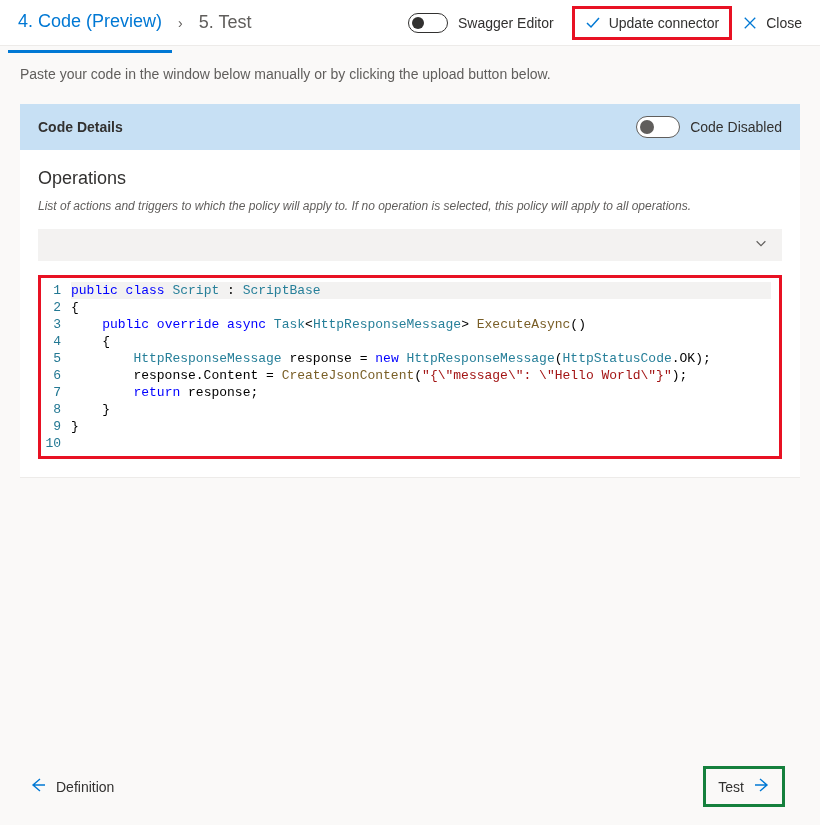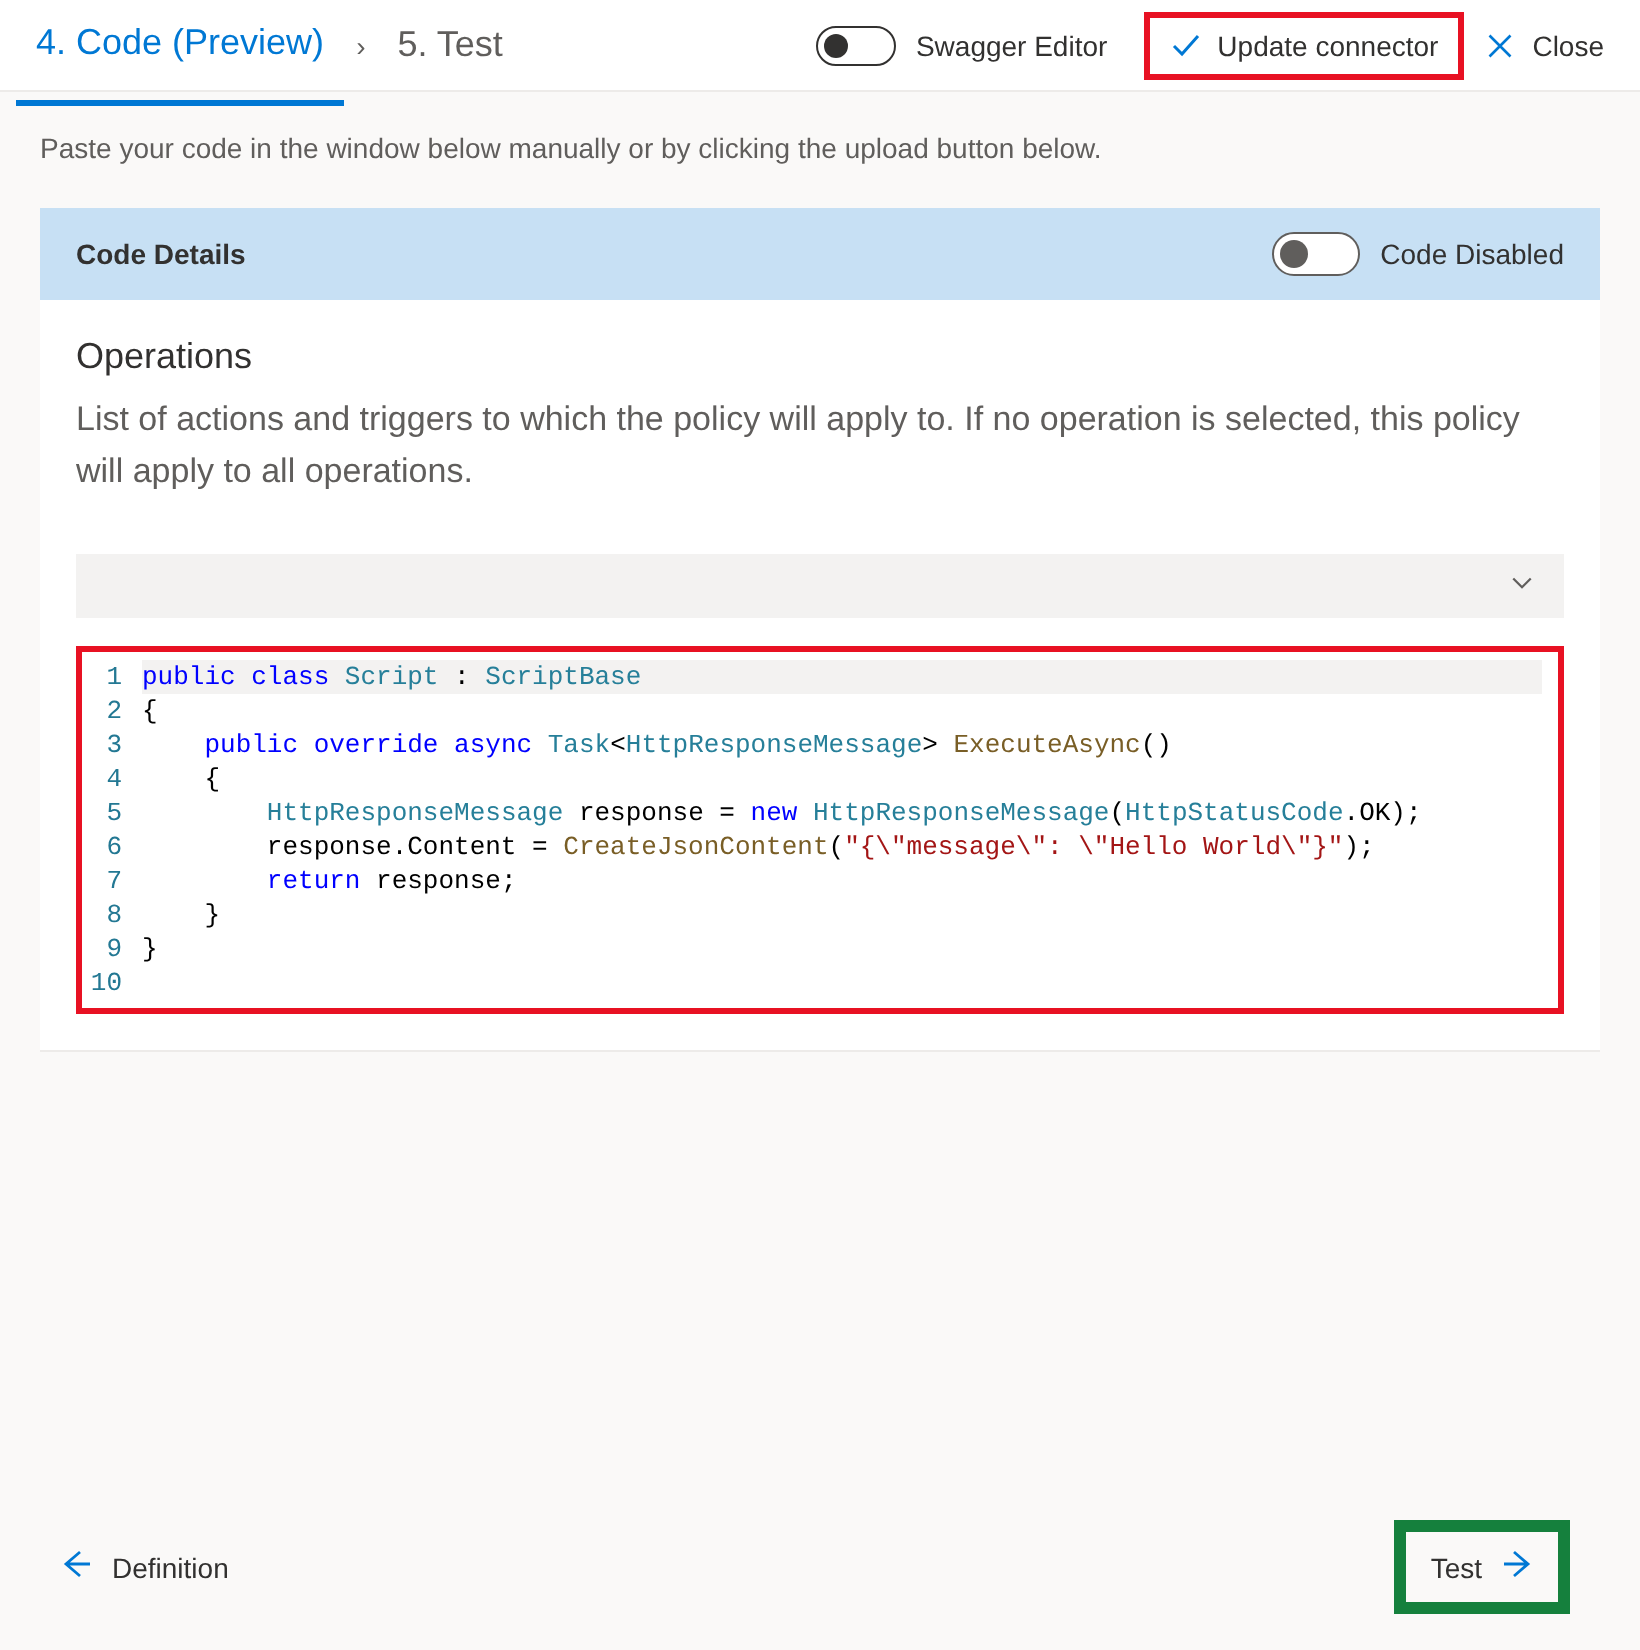--- a/index.html
+++ b/index.html
@@ -25,38 +25,38 @@
     
     .details-header { display: flex; align-items: center; justify-content: space-between; background: #c7e0f4; padding: 12px 18px; margin-top: 22px; }
     .details-title { font-size: 14px; font-weight: 600; color: #323130; }
     .code-disabled { display: flex; align-items: center; gap: 10px; }
     .pill-toggle-lg { width: 44px; height: 22px; background: #fff; border: 1px solid #605e5c; border-radius: 11px; position: relative; cursor: pointer; }
     .pill-toggle-lg .knob { width: 14px; height: 14px; background: #605e5c; border-radius: 50%; position: absolute; top: 3px; left: 3px; }
     .code-disabled-label { font-size: 14px; }
     
     .panel-body { background: #fff; padding: 18px; border-bottom: 1px solid #edebe9; }
     .ops-title { font-size: 18px; font-weight: 400; color: #323130; margin-bottom: 8px; }
-    .ops-desc { font-size: 17px; color: #605e5c; line-height: 1.5; margin-bottom: 29px; }
+    .ops-desc { font-size: 12px; color: #605e5c; line-height: 1.5; margin-bottom: 14px; font-style: italic; }
     .dropdown-bar { background: #f3f2f1; height: 32px; display: flex; align-items: center; justify-content: flex-end; padding: 0 14px; cursor: pointer; margin-bottom: 14px; }
     .chev-down { color: #605e5c; }
     
     .code-box { border: 3px solid #e81123; padding: 4px 8px 4px 4px; position: relative; }
     .code-row { display: flex; font-family: Consolas, 'Courier New', monospace; font-size: 13px; line-height: 17px; }
     .ln { width: 26px; text-align: right; color: #237893; padding-right: 10px; user-select: none; }
     .cl { white-space: pre; color: #000; }
     .line-active { background: #f3f2f1; }
     .kw { color: #0000ff; }
     .cls { color: #267f99; }
     .mth { color: #795e26; }
     .str { color: #a31515; }
     
     .footer { position: absolute; bottom: 0; left: 0; right: 15px; display: flex; align-items: center; justify-content: space-between; padding: 18px 20px; background: #faf9f8; }
     .nav-link { display: flex; align-items: center; gap: 10px; font-size: 14px; color: #323130; cursor: pointer; padding: 6px 10px; }
     .nav-link .arr { color: #0078d4; }
-    .nav-right-hl { border: 6px solid #15803d; padding: 2px; }
+    .nav-right-hl { border: 3px solid #15803d; padding: 2px; }
   </style>
 </head>
 <body>
 
 <div class="topbar">
   <div class="tab active">4. Code (Preview)</div>
   <span class="chev-sep">›</span>
   <div class="tab inactive">5. Test</div>
   <div class="spacer"></div>
   <div class="swagger-toggle">

